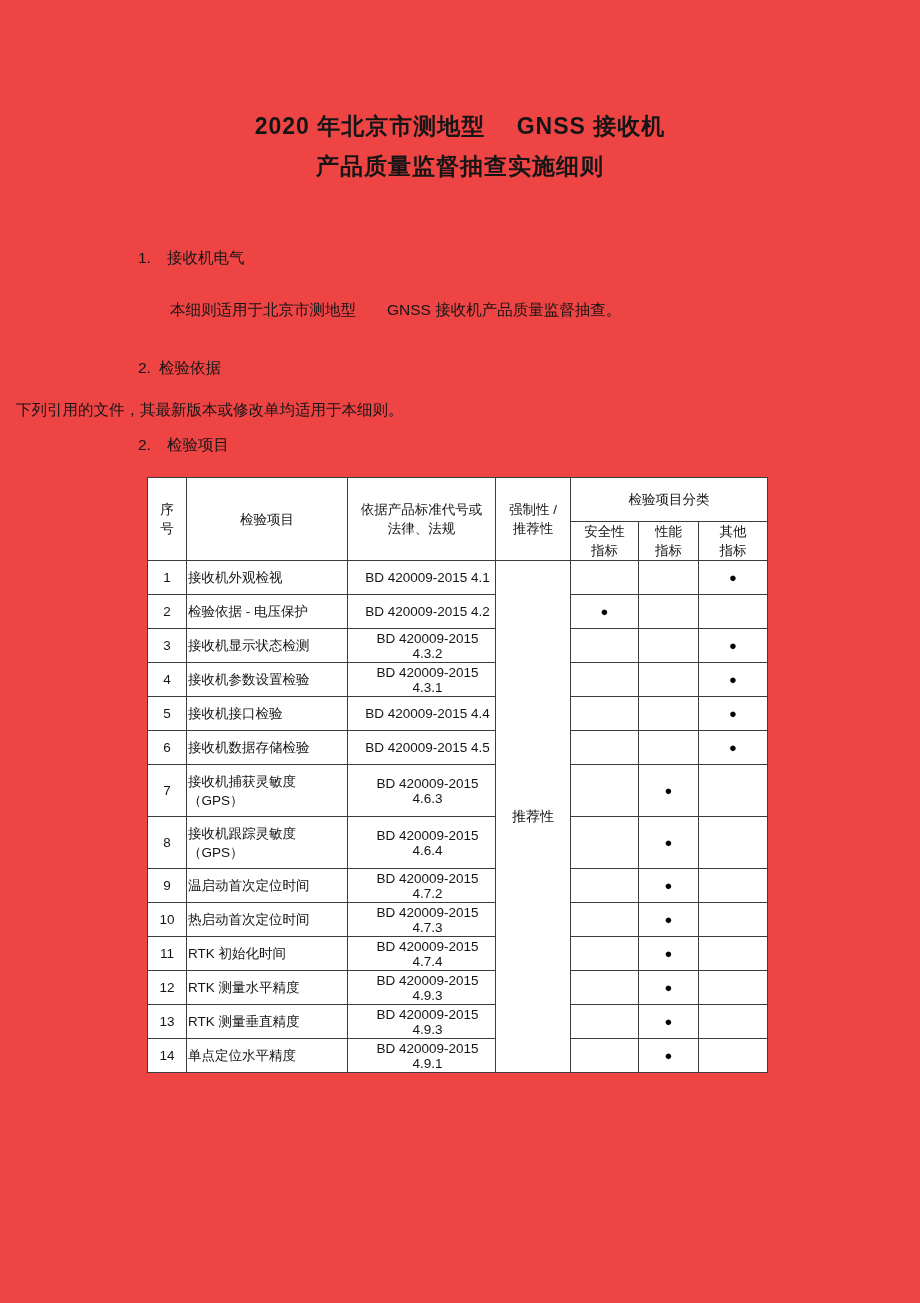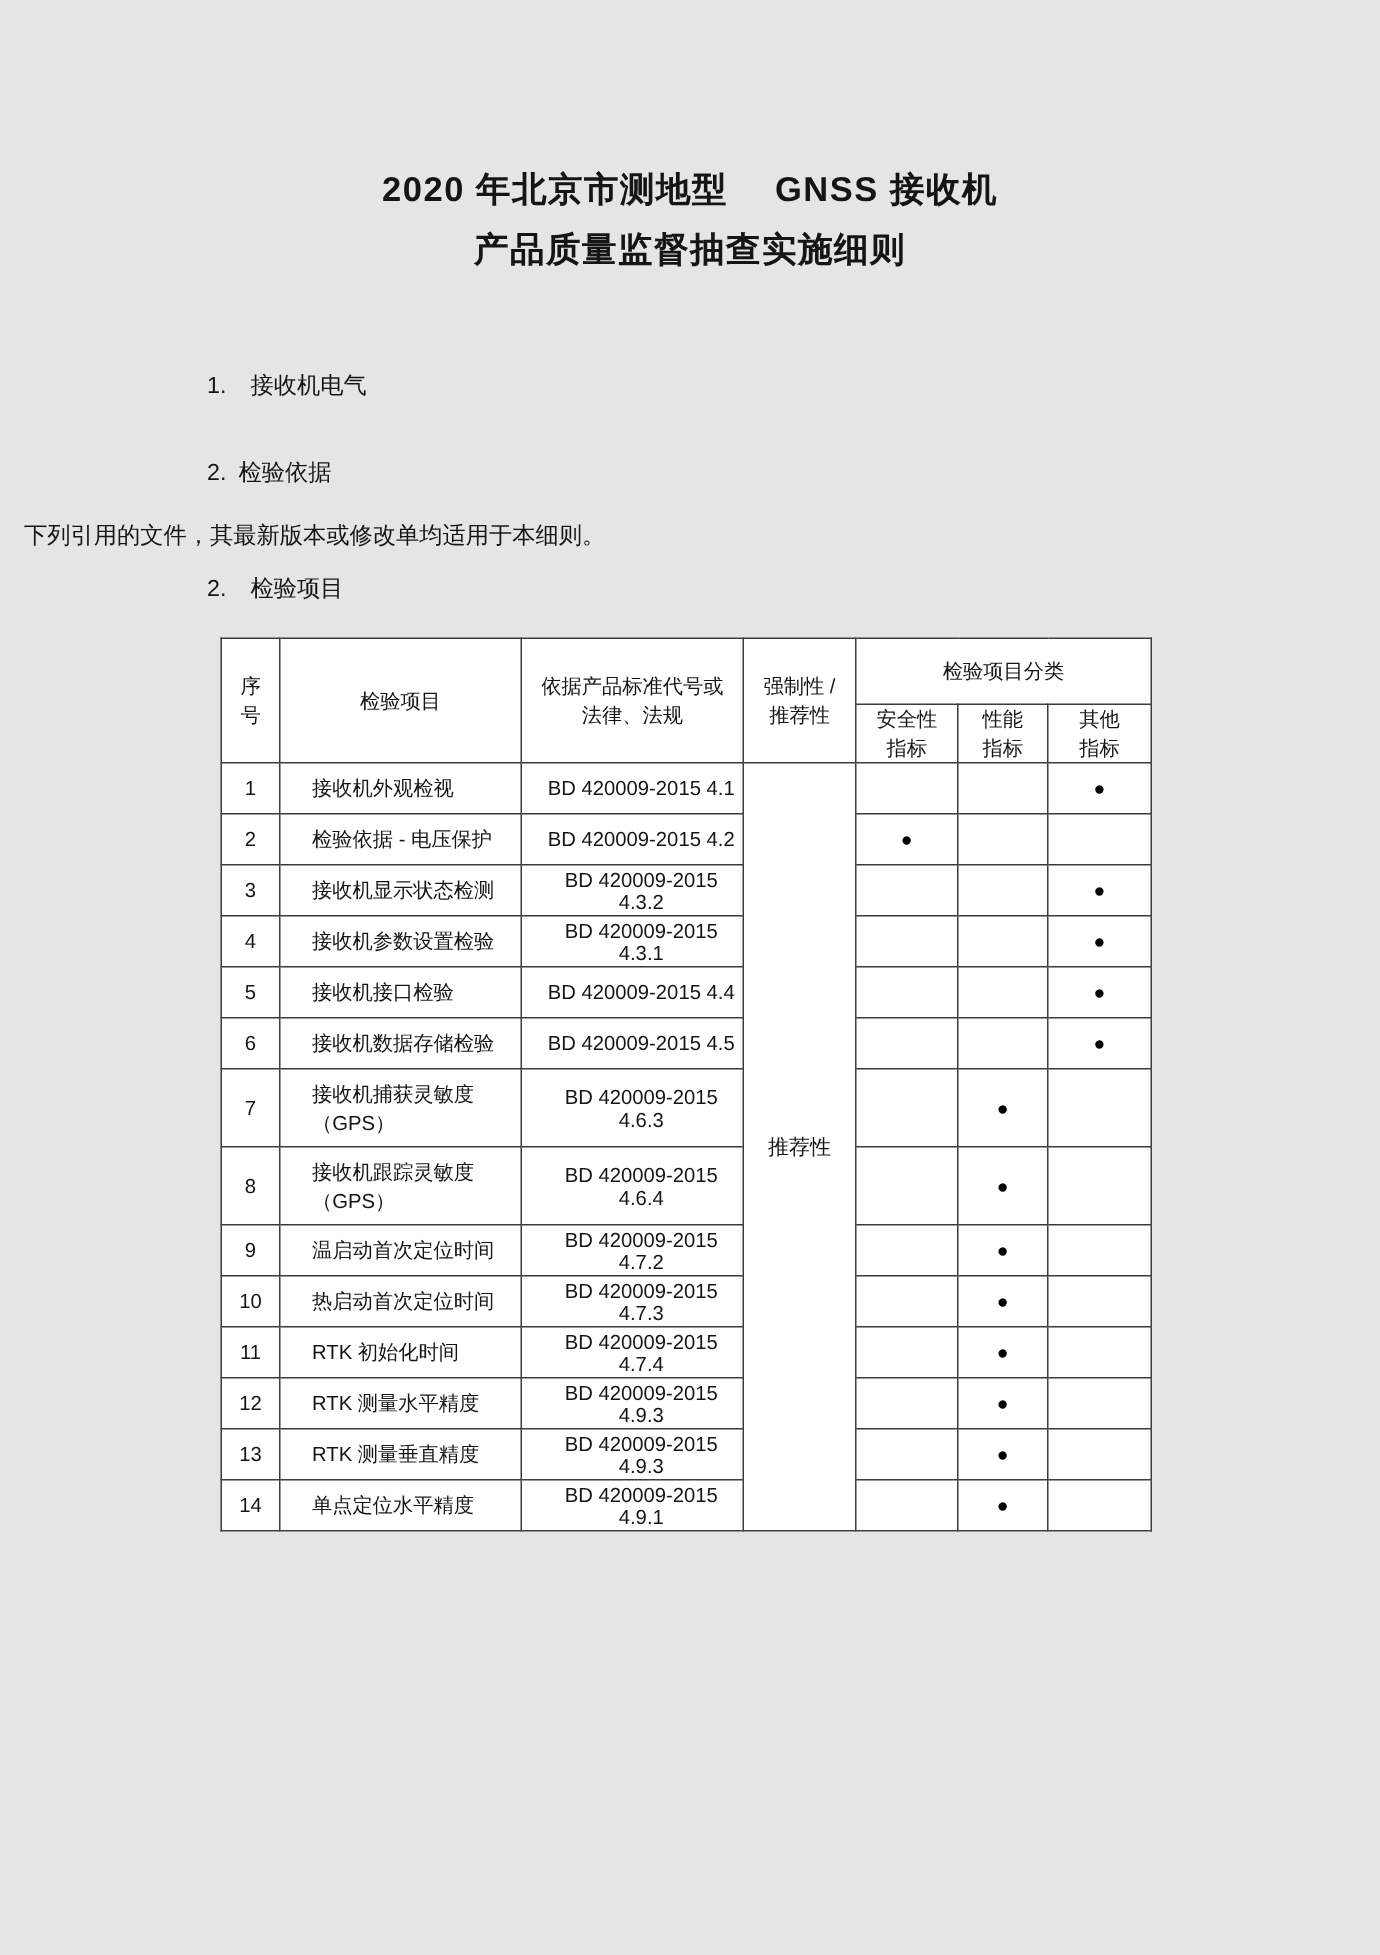--- a/index.html
+++ b/index.html
@@ -1,21 +1,21 @@
 <!DOCTYPE html>
 <html><head>
 <meta charset="utf-8">
 <style>
   * { margin: 0; padding: 0; box-sizing: border-box; }
   html, body { background: #ffffff; }
   .page {
     position: relative;
     width: 920px;
     height: 1303px;
-    background: #e5e5e5;
+    background: #ef4444;
     color: #151515;
     font-family: "Liberation Sans", "DejaVu Sans", sans-serif;
     overflow: hidden;
   }
   .doc-title {
     margin-top: 106px;
     text-align: center;
     font-size: 23px;
     font-weight: bold;
     line-height: 40px;
@@ -57,39 +57,40 @@
     border: 1px solid #3c3c3c;
     vertical-align: middle;
     background: #ffffff;
     font-weight: normal;
     white-space: pre-line;
   }
   table.items th { text-align: center; line-height: 19px; }
   .th-top { height: 44px; }
   .th-sub { height: 38px; }
   td.c-seq { text-align: center; }
-  td.c-item { text-align: left; padding-left: 21px; line-height: 19px; }
+  td.c-item { text-align: left; padding-left: 1px; line-height: 19px; }
   td.c-std  { text-align: center; padding-left: 12px; }
   td.c-mand { text-align: center; font-size: 14px; }
   td.c-mark { text-align: center; font-size: 13px; color: #000; }
   tr.r    { height: 34px; }
   tr.r-tall { height: 52px; }
 </style>
 </head>
 <body>
 
 <div class="page">
 
   <div class="doc-title">2020 年北京市测地型　 GNSS 接收机
 产品质量监督抽查实施细则</div>
 
   <div class="heading h-s1">
     <span class="hnum wide">1.</span>
     <span>接收机电气</span>
   </div>
+  <p class="para p-s1">本细则适用于北京市测地型　　GNSS 接收机产品质量监督抽查。</p>
 
   <div class="heading h-s2">
     <span class="hnum narrow">2.</span>
     <span>检验依据</span>
   </div>
   <p class="para p-s2a">下列引用的文件，其最新版本或修改单均适用于本细则。</p>
 
   <div class="heading h-s3">
     <span class="hnum wide">2.</span>
     <span>检验项目</span>

